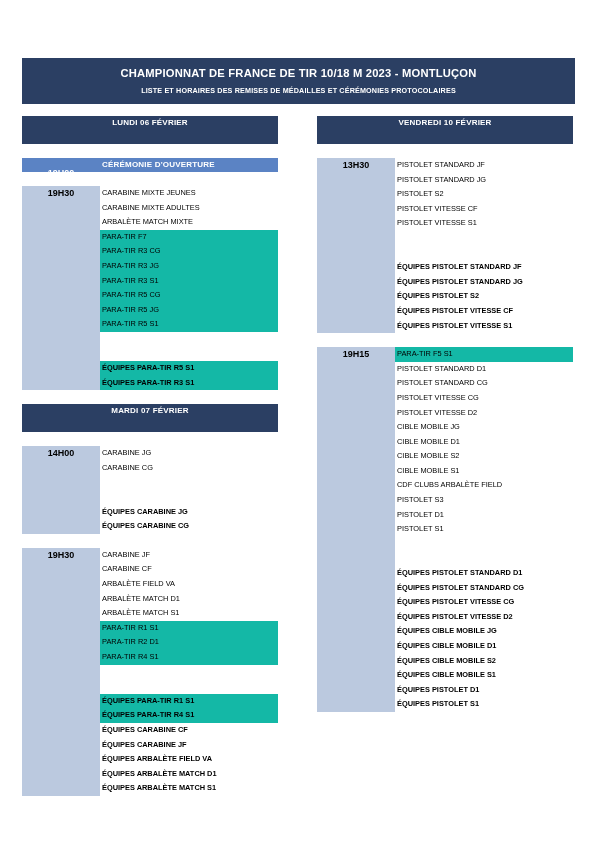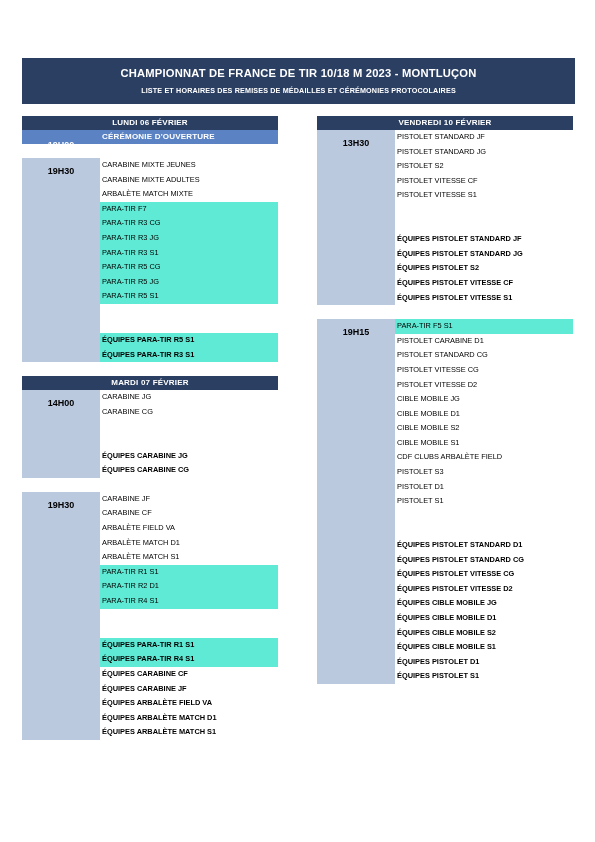--- a/index.html
+++ b/index.html
@@ -61,40 +61,41 @@
   .col-right { left: 295px; }
 
   
   .day-header {
     background: #2b3f63;
     color: #ffffff;
     font-size: 8px;
     font-weight: bold;
     letter-spacing: 0.2px;
     text-align: center;
-    height: 14px;
+    height: 28px;
     line-height: 13px;
+    margin-bottom: 14px;
   }
 
   
   .block {
     display: flex;
     align-items: stretch;
     margin-bottom: 14px;
   }
 
   .time-cell {
     width: 78px;
     flex: 0 0 78px;
     background: #bbc9df;
     color: #000000;
     font-size: 9px;
     font-weight: bold;
     text-align: center;
-    padding-top: 8px;
+    padding-top: 2px;
     box-sizing: border-box;
   }
   .time-cell.ceremony {
     background: transparent;
     color: #ffffff;
     padding-top: 15px;
     line-height: 14px;
   }
 
   .events-cell {
@@ -106,21 +107,21 @@
     height: 14.6px;
     line-height: 14.6px;
     font-size: 7.4px;
     color: #000000;
     padding-left: 2px;
     white-space: nowrap;
     overflow: hidden;
     box-sizing: border-box;
   }
   .event-row.bold { font-weight: bold; }
-  .event-row.green { background: #5eead4; }
+  .event-row.green { background: #14b8a6; }
   .event-row.blank { background: transparent; }
 
   
   .ceremony-block {
     background: #5b83c4;
     height: 14px;
     display: flex;
     align-items: center;
     margin-bottom: 14px;
   }
@@ -219,21 +220,21 @@
           <div class="event-row bold">ÉQUIPES PISTOLET STANDARD JG</div>
           <div class="event-row bold">ÉQUIPES PISTOLET S2</div>
           <div class="event-row bold">ÉQUIPES PISTOLET VITESSE CF</div>
           <div class="event-row bold">ÉQUIPES PISTOLET VITESSE S1</div>
         </div>
       </div>
       <div class="block">
         <div class="time-cell">19H15</div>
         <div class="events-cell">
           <div class="event-row green">PARA-TIR F5 S1</div>
-          <div class="event-row">PISTOLET CARABINE D1</div>
+          <div class="event-row">PISTOLET STANDARD D1</div>
           <div class="event-row">PISTOLET STANDARD CG</div>
           <div class="event-row">PISTOLET VITESSE CG</div>
           <div class="event-row">PISTOLET VITESSE D2</div>
           <div class="event-row">CIBLE MOBILE JG</div>
           <div class="event-row">CIBLE MOBILE D1</div>
           <div class="event-row">CIBLE MOBILE S2</div>
           <div class="event-row">CIBLE MOBILE S1</div>
           <div class="event-row">CDF CLUBS ARBALÈTE FIELD</div>
           <div class="event-row">PISTOLET S3</div>
           <div class="event-row">PISTOLET D1</div>

